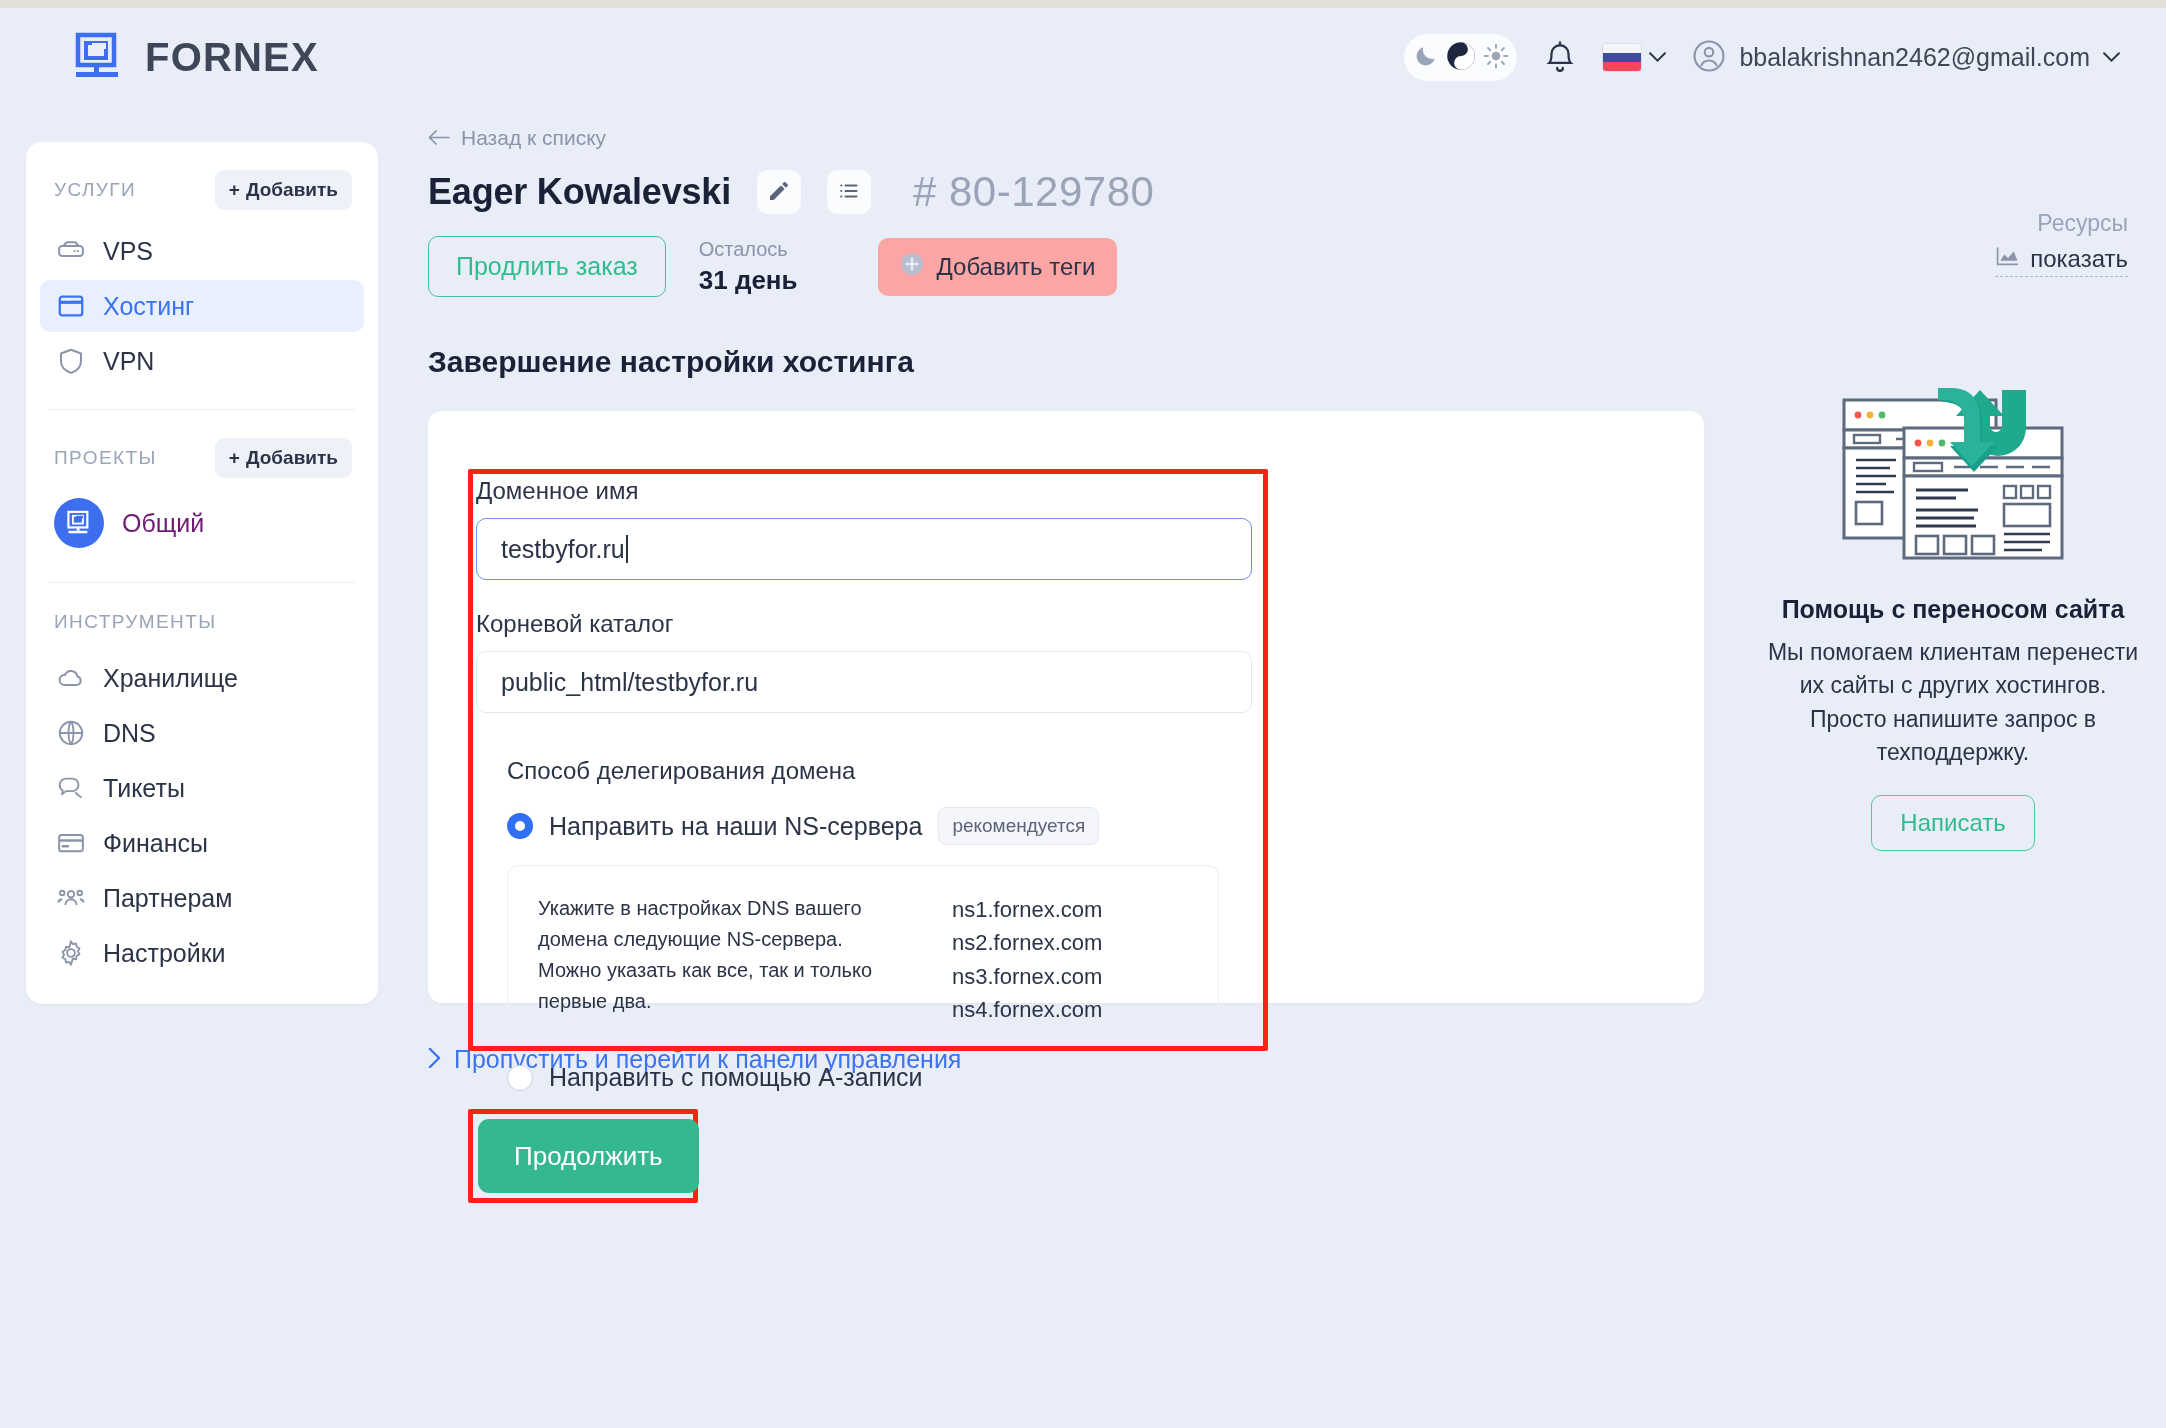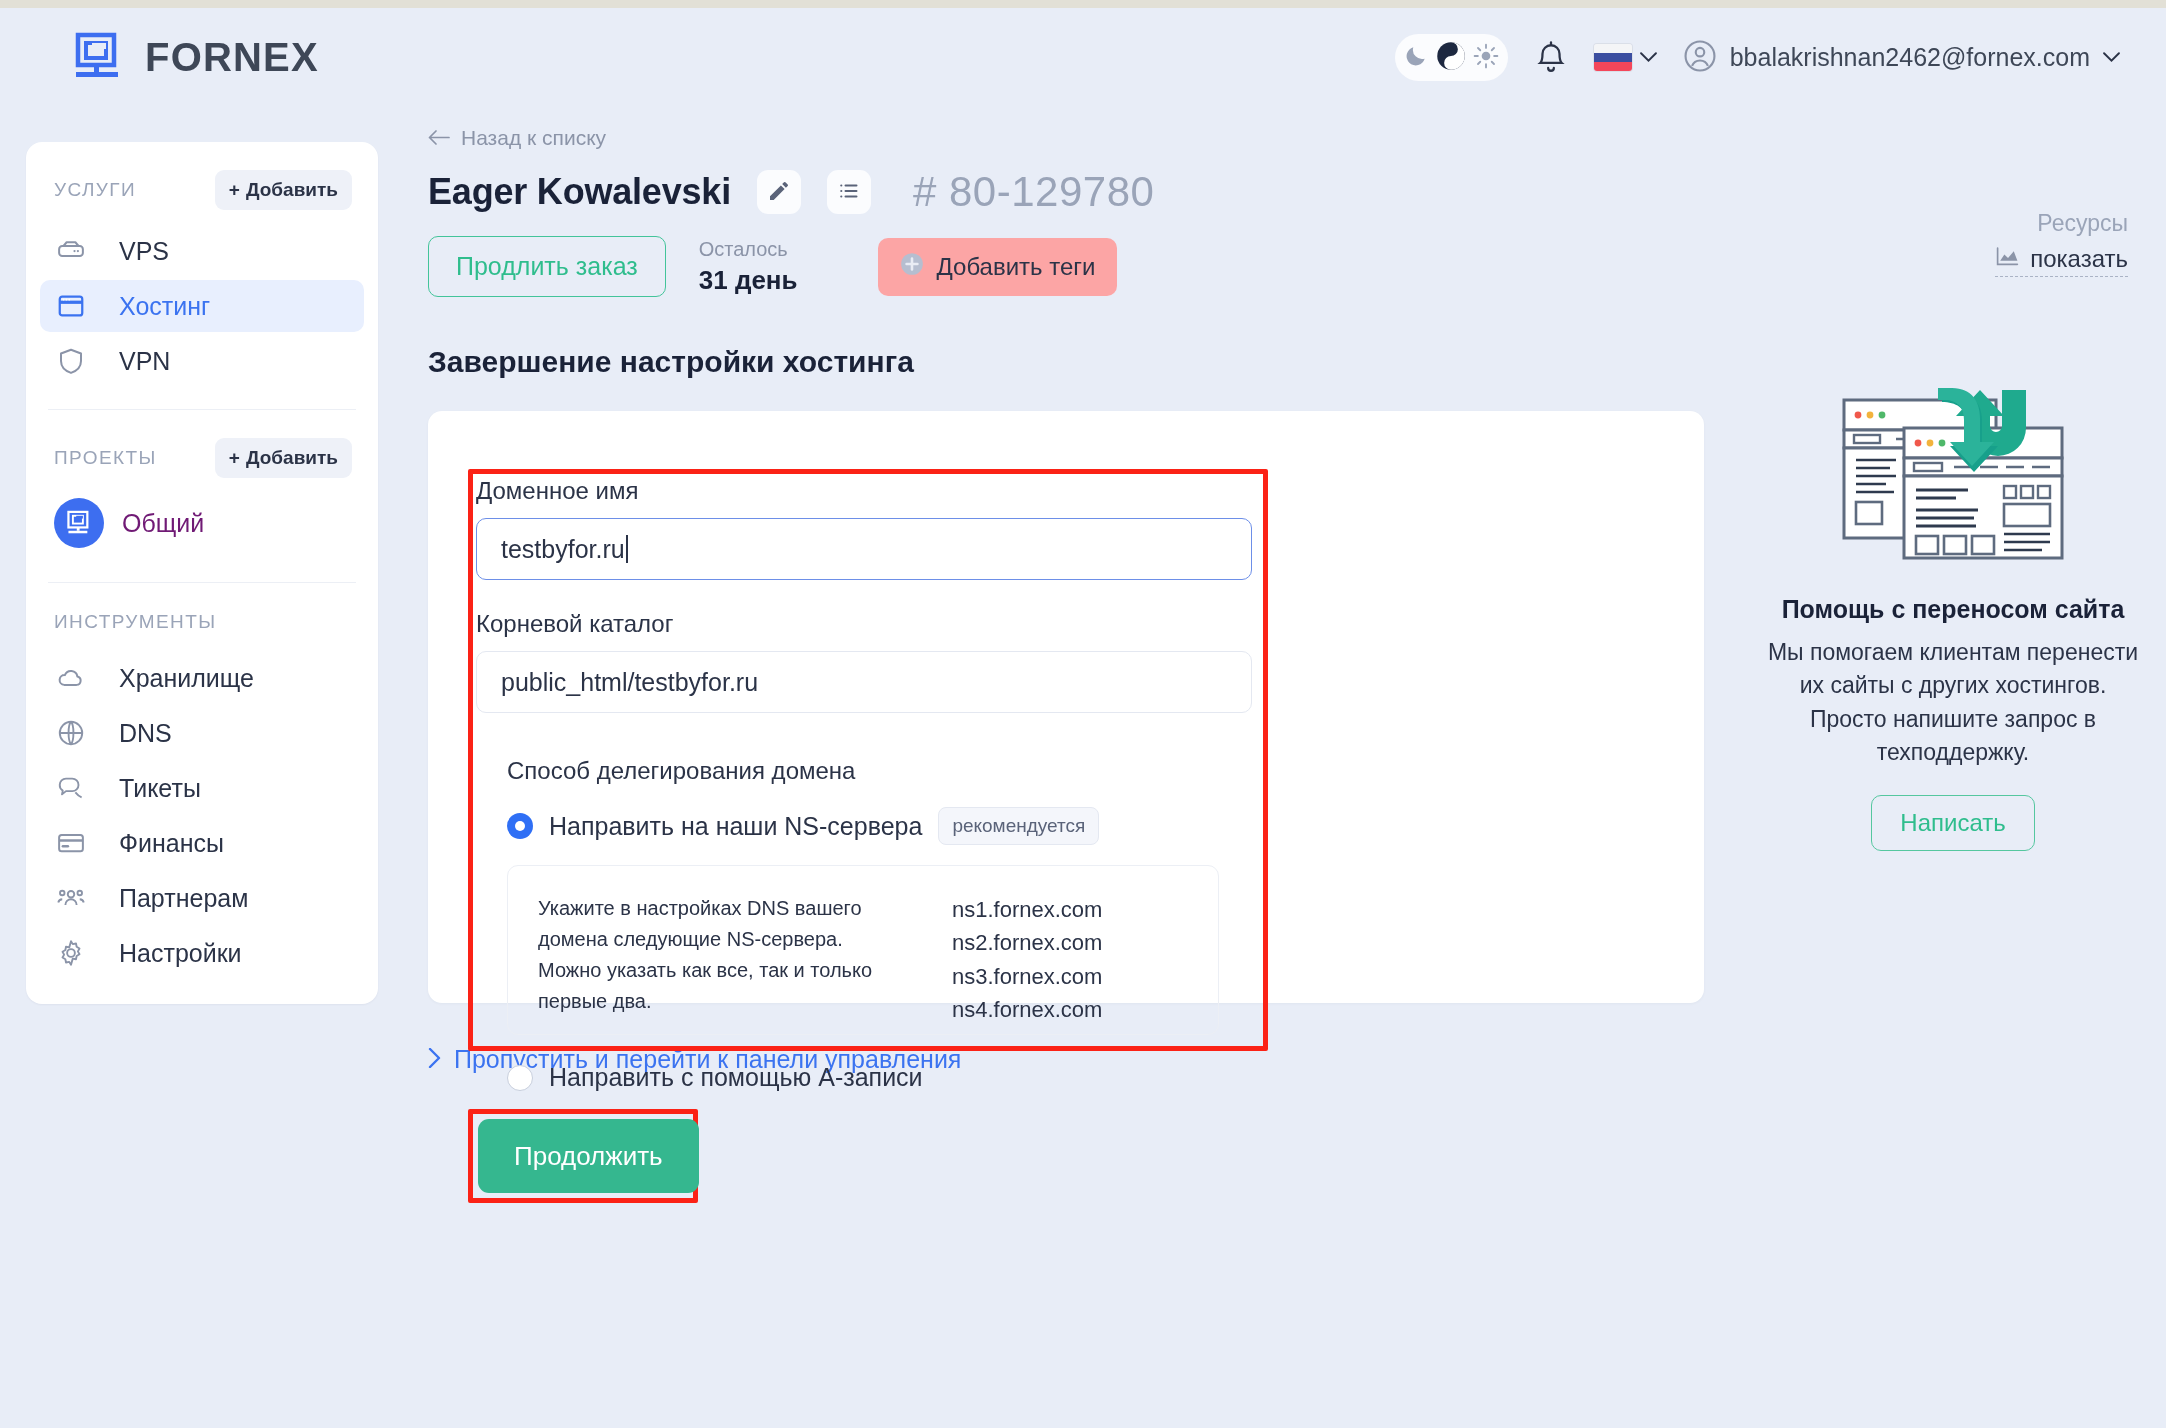--- a/index.html
+++ b/index.html
@@ -47,21 +47,21 @@
     display:flex; align-items:center; justify-content:space-between;
     padding:28px 26px 12px 28px;
   }
   .sb-section-title { font-size:19px; letter-spacing:1.4px; color:#9aa4b8; font-weight:400; }
   .sb-add {
     background:#eef1f8; border:none; border-radius:9px;
     font-family:inherit; font-size:19px; color:#2b3347; font-weight:600;
     padding:9px 14px; display:flex; align-items:center; gap:6px; cursor:pointer;
   }
   .sb-item {
-    display:flex; align-items:center; gap:33px;
+    display:flex; align-items:center; gap:17px;
     height:52px; margin:3px 14px; padding:0 16px; border-radius:10px;
     font-size:25px; color:#2b3347; cursor:pointer;
   }
   .sb-item.active { background:#e8effe; color:#3b73f0; }
   .sb-ico { width:30px; height:30px; display:flex; align-items:center; justify-content:center; flex:0 0 30px; }
   .sb-divider { height:1px; background:#eceff5; margin:22px 22px 0 22px; }
   .proj-item { display:flex; align-items:center; gap:18px; padding:8px 28px; cursor:pointer; }
   .proj-avatar {
     width:50px; height:50px; border-radius:50%; background:#3d6ef0;
     display:flex; align-items:center; justify-content:center; flex:0 0 50px;
@@ -251,21 +251,21 @@
     </div>
 
     <div class="user-btn">
       <span>
         <svg width="34" height="34" viewBox="0 0 24 24" fill="none" stroke="#8b94a8" stroke-width="1.5">
           <circle cx="12" cy="12" r="10.2"></circle>
             <circle cx="12" cy="9.3" r="3"></circle>
           <path d="M6.4 19a6 6 0 0 1 11.2 0"></path>
         </svg>
       </span>
-      <span class="user-email">bbalakrishnan2462@fornex.com</span>
+      <span class="user-email">bbalakrishnan2462@gmail.com</span>
       <span class="chev">
         <svg width="17" height="11" viewBox="0 0 16 10">
             <path d="M1 1l7 7 7-7" stroke="#2b3347" stroke-width="1.8" fill="none" stroke-linecap="round"></path>
           </svg>
       </span>
     </div>
   </div>
 </div>
 
 <aside class="sidebar">

